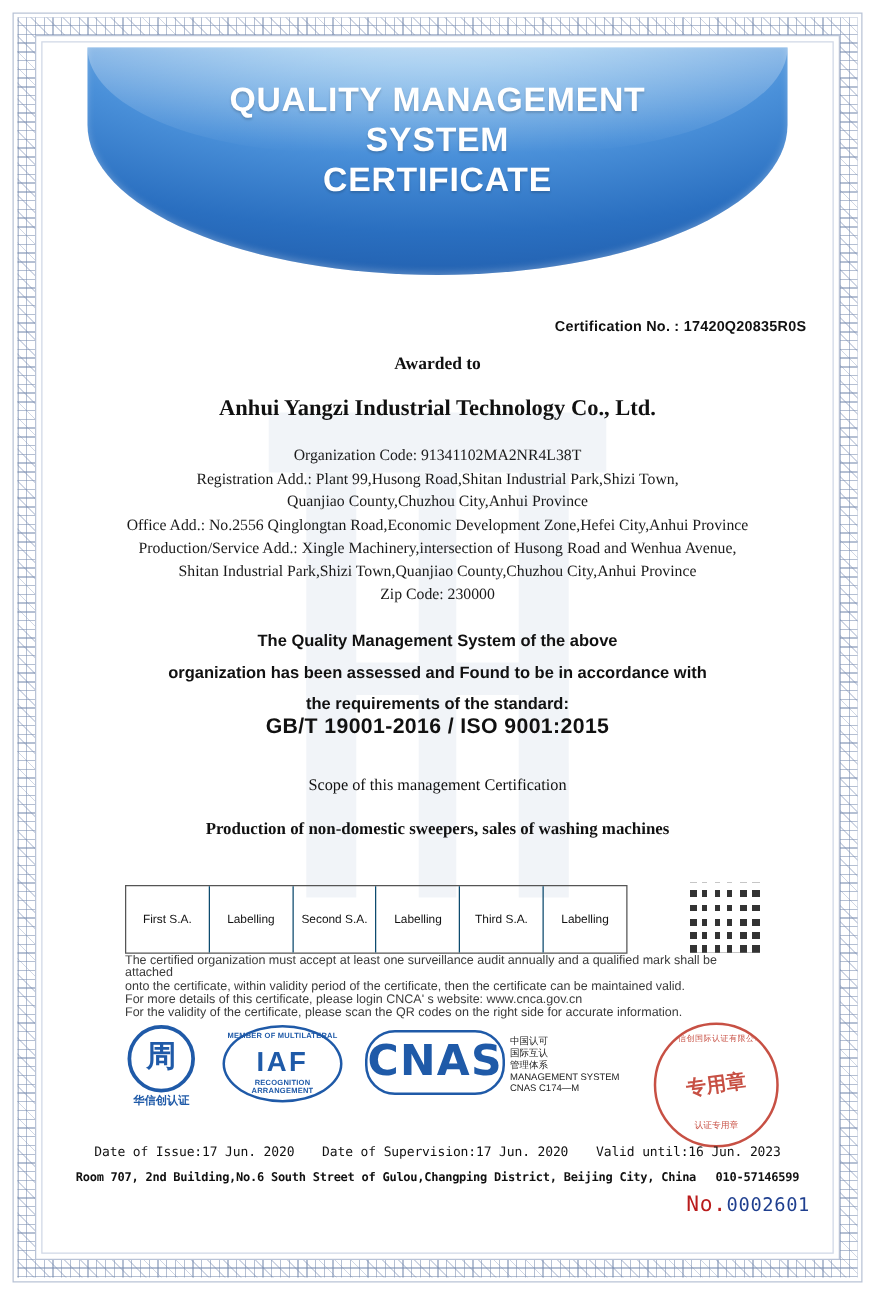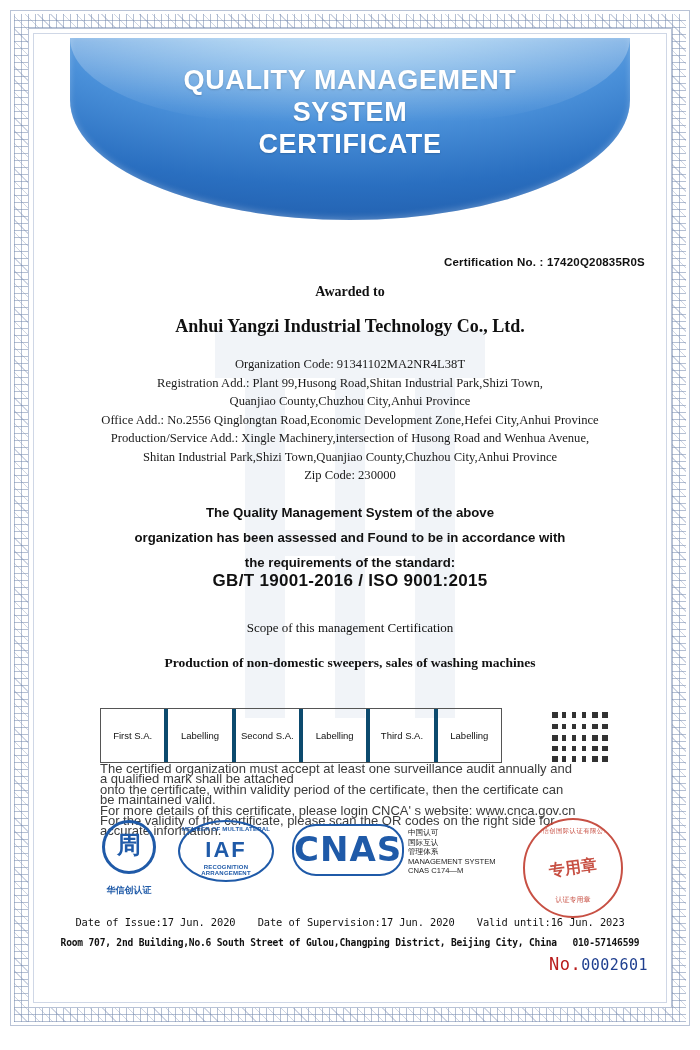--- a/index.html
+++ b/index.html
@@ -187,21 +187,21 @@
     position: absolute;
     left: 100px;
     top: 708px;
     width: 400px;
     height: 53px;
     border: 1px solid #555;
     display: flex;
   }
   .sa-cell {
     flex: 1;
-    border-right: 4px solid #0c4a6e;
+    border-right: 1px solid #0c4a6e;
     display: flex;
     align-items: center;
     justify-content: center;
     font-size: 9.5px;
     text-align: center;
     padding: 0 2px;
     box-sizing: border-box;
   }
   .sa-cell:last-child { border-right: none; }
 
@@ -217,21 +217,21 @@
       linear-gradient(0deg, #1b1b1b 0 6px, #fff 6px 11px, #1b1b1b 11px 16px, #fff 16px 21px, #1b1b1b 21px 27px, #fff 27px 33px, #1b1b1b 33px 38px, #fff 38px 44px, #1b1b1b 44px 50px, #fff 50px 56px);
     background-blend-mode: screen;
   }
 
   
   .fineprint {
     position: absolute;
     left: 100px;
     right: 120px;
     top: 764px;
-    font-size: 13px;
+    font-size: 10px;
     line-height: 10.4px;
     color: #3b3b3b;
   }
 
   
   .logos {
     position: absolute;
     left: 60px;
     right: 55px;
     top: 818px;
@@ -250,21 +250,21 @@
     border: 3px solid #1f5aa8;
     border-radius: 50%;
     position: relative;
     color: #1f5aa8;
     font-size: 24px;
     font-weight: bold;
     line-height: 44px;
     font-family: "DejaVu Sans", sans-serif;
   }
   .cnca-label {
-    margin-top: 10px;
+    margin-top: 0;
     font-size: 9px;
     color: #1f5aa8;
     font-weight: bold;
   }
   .logo-iaf {
     position: absolute;
     left: 118px;
     top: 2px;
     width: 92px;
     height: 58px;

